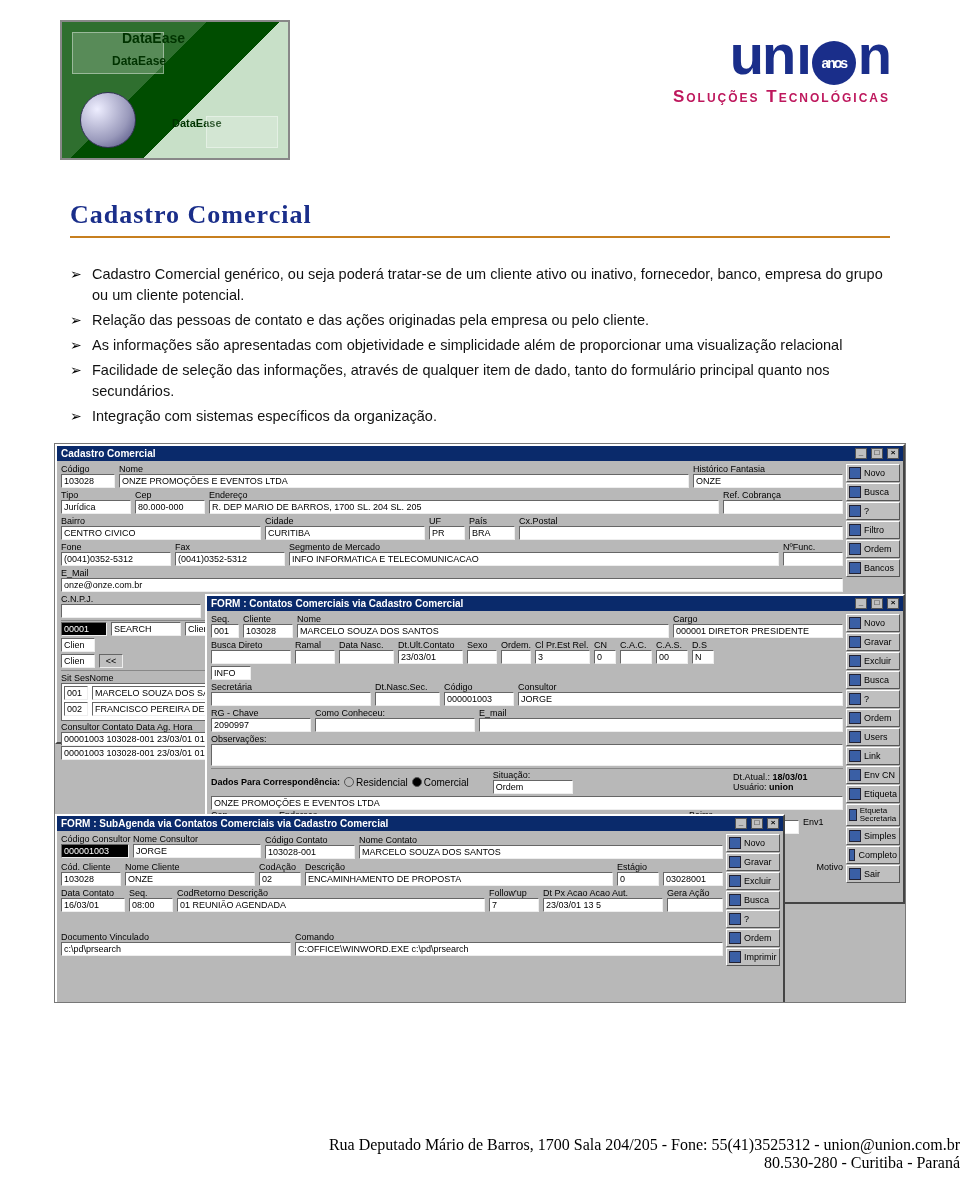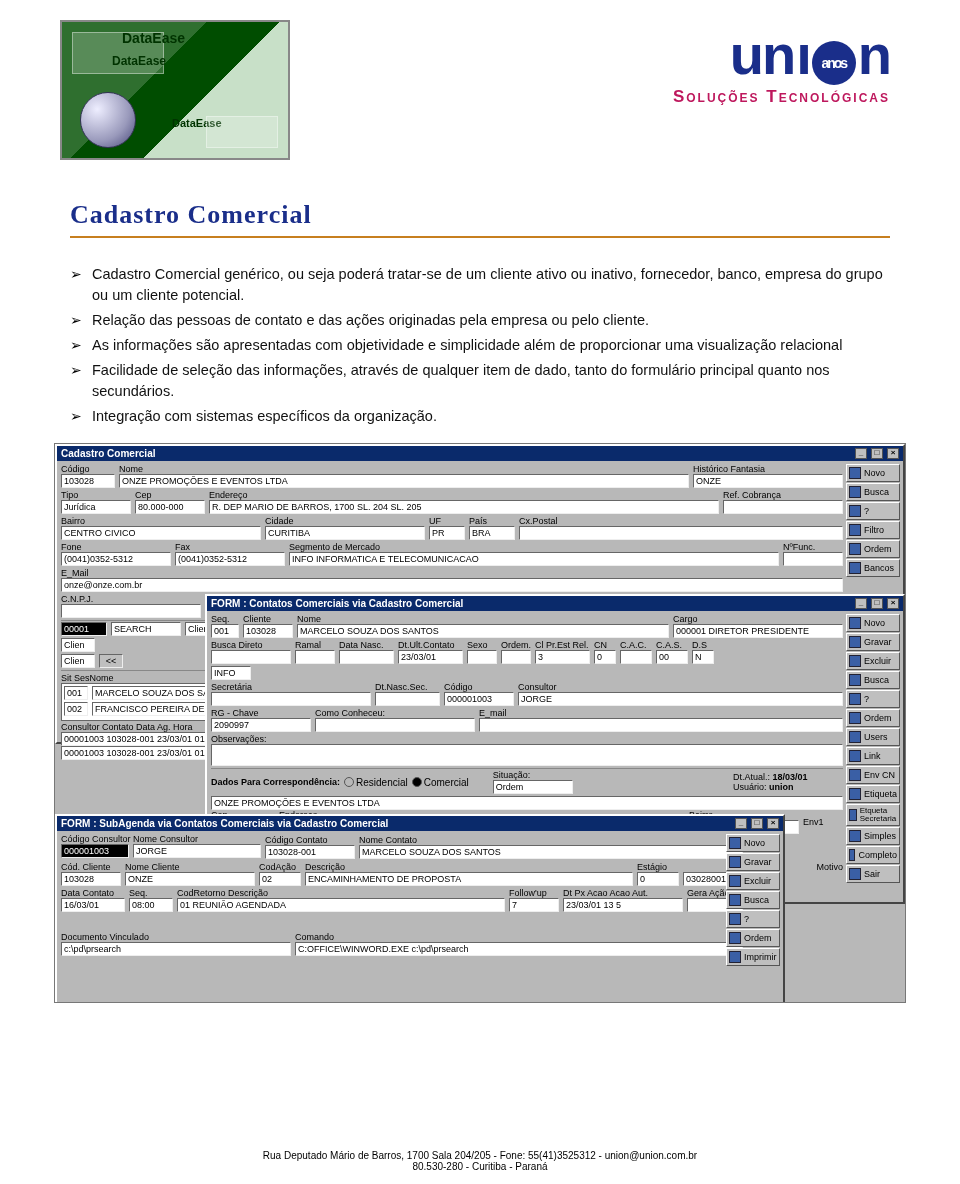--- a/index.html
+++ b/index.html
@@ -118,22 +118,22 @@
 
   
   #win1{left:0;top:0;right:0;height:300px;}
   #win2{left:150px;top:150px;width:700px;height:310px;}
   #win3{left:0;top:370px;width:730px;height:190px;}
 
   .small-list{border:1px solid #666;background:#fff;padding:2px;font-size:9px;}
 
   
   .footer{
-    position:absolute;left:0;right:0;bottom:12px;text-align:center;
-    font-size:10px;font-family:Liberation Sans, sans-serif;
+    position:absolute;left:0;right:0;bottom:12px;text-align:right;
+    font-size:16px;font-family:Liberation Serif, serif;
   }
 </style>
 </head>
 <body>
 
 <div class="top">
   <div class="collage">
     <span class="txt t1">DataEase</span>
     <span class="txt t2">DataEase</span>
     <span class="txt t3">DataEase</span>
@@ -600,21 +600,21 @@
         </div>
       <div class="sbtn">
           <span class="sico"></span>
           <span>Ordem</span>
         </div>
       <div class="sbtn">
           <span class="sico"></span>
           <span>Imprimir</span>
         </div>
     </div>
-    <div class="body" style="padding-right:40px">
+    <div class="body" style="padding-right:60px">
       <div class="row">
         <div class="fld" style="width:200px">
             <span class="lbl">Código Consultor Nome Consultor</span>
           <div class="row">
               <div class="inp dark" style="width:68px">000001003</div>
               <div class="inp" style="flex:1">JORGE</div>
             </div>
         </div>
         <div class="fld" style="width:90px">
             <span class="lbl">Código Contato</span>

